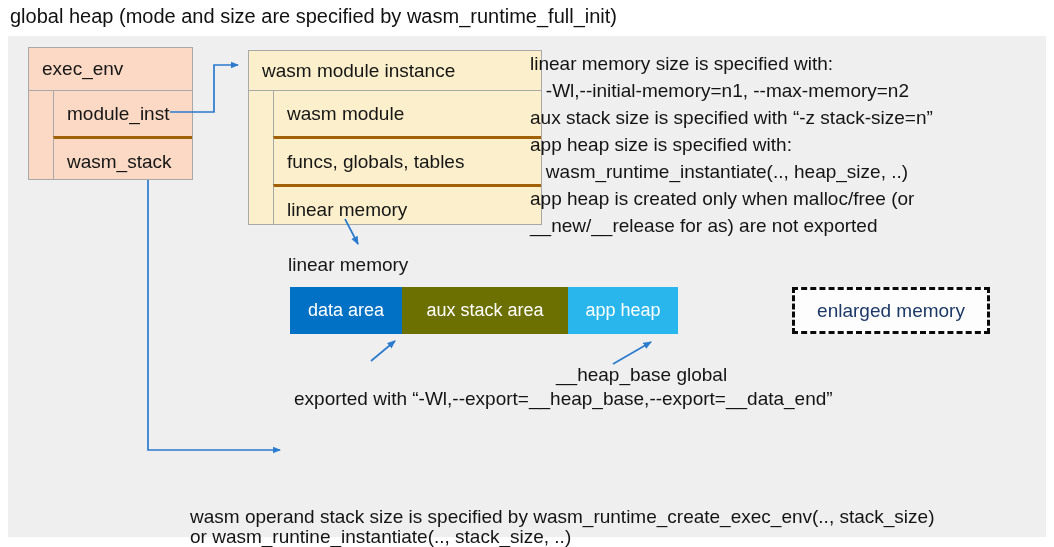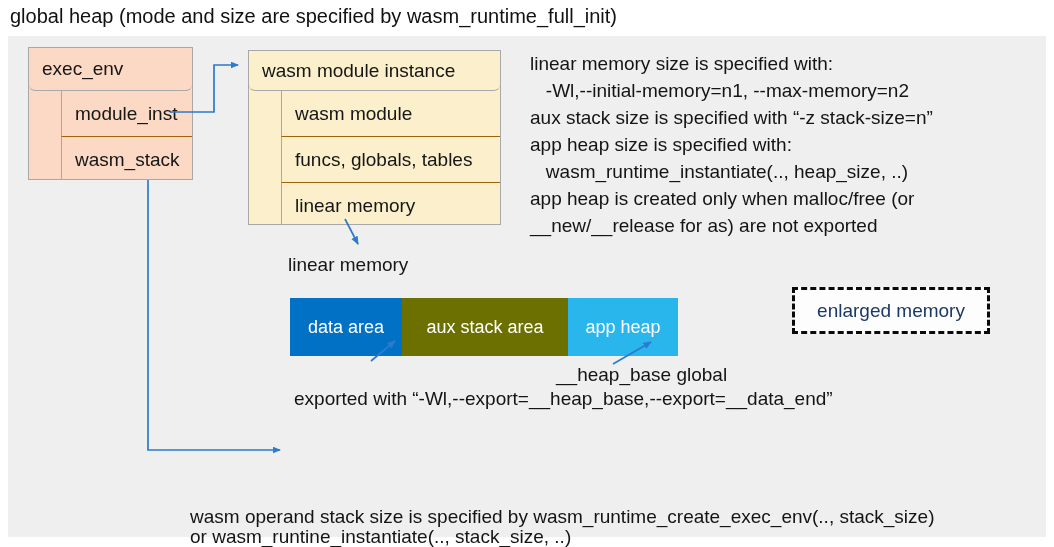--- a/index.html
+++ b/index.html
@@ -16,36 +16,36 @@
     position:absolute;left:8px;top:36px;width:1038px;height:501px;
     background:#efefef;
   }
   .box{
     position:absolute;border:1px solid #a8a8a8;box-sizing:border-box;
     overflow:hidden;font-size:19px;
   }
   .pink{background:#fbd9c5;}
   .cream{background:#fcefcb;}
   .exec-env{left:28px;top:47px;width:165px;height:133px;}
-  .mod-inst{left:248px;top:50px;width:253px;height:175px;}
-  .box-header{display:flex;align-items:center;padding-left:13px;border-bottom:1px solid #a8a8a8;border-radius:6px;}
+  .mod-inst{left:248px;top:50px;width:294px;height:175px;}
+  .box-header{display:flex;align-items:center;padding-left:13px;border-bottom:1px solid #a8a8a8;}
   .exec-env .box-header{height:42px;}
   .mod-inst .box-header{height:39px;}
   .sub-row{
-    margin-left:32px;height:45px;display:flex;align-items:center;
+    margin-left:24px;height:45px;display:flex;align-items:center;
     padding-left:13px;border-left:1px solid #a8a8a8;
   }
-  .sub-row + .sub-row{border-top:1px solid #a16207;}
+  .sub-row + .sub-row{border-top:3px solid #a16207;}
   .notes-right{
     position:absolute;left:530px;top:50px;width:515px;
     font-size:19px;line-height:27px;white-space:pre-wrap;color:#141414;
   }
   .lm-label{position:absolute;left:288px;top:254px;font-size:19px;}
   .membar{
-    position:absolute;left:290px;top:298px;height:58px;display:flex;text-align:center;
+    position:absolute;left:290px;top:287px;height:47px;display:flex;text-align:center;
   }
   .seg{
     height:100%;display:flex;align-items:center;justify-content:center;
     color:#ffffff;font-size:18px;white-space:nowrap;
   }
   .seg-data{width:112px;background:#0071c5;}
   .seg-aux{width:166px;background:#6c7000;}
   .seg-app{width:110px;background:#29b6ec;}
   .seg-libc{width:110px;background:#8a2b0d;}
   .enlarged{

